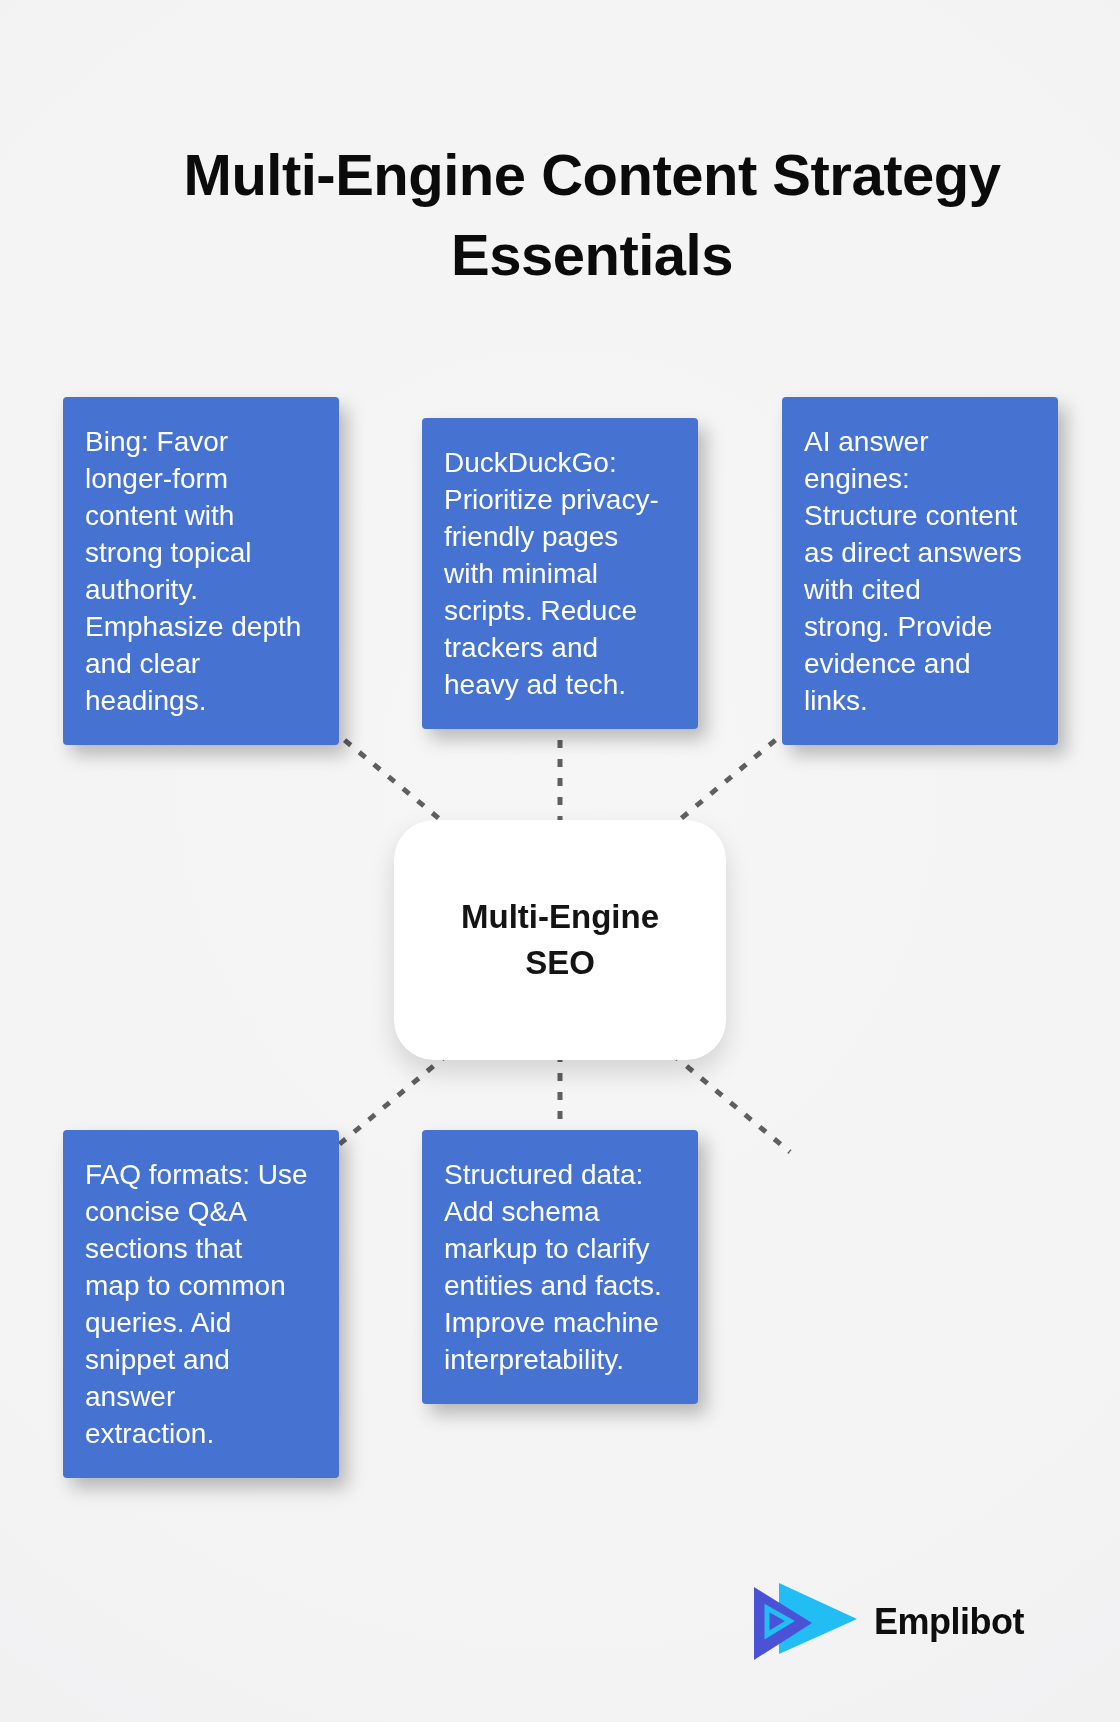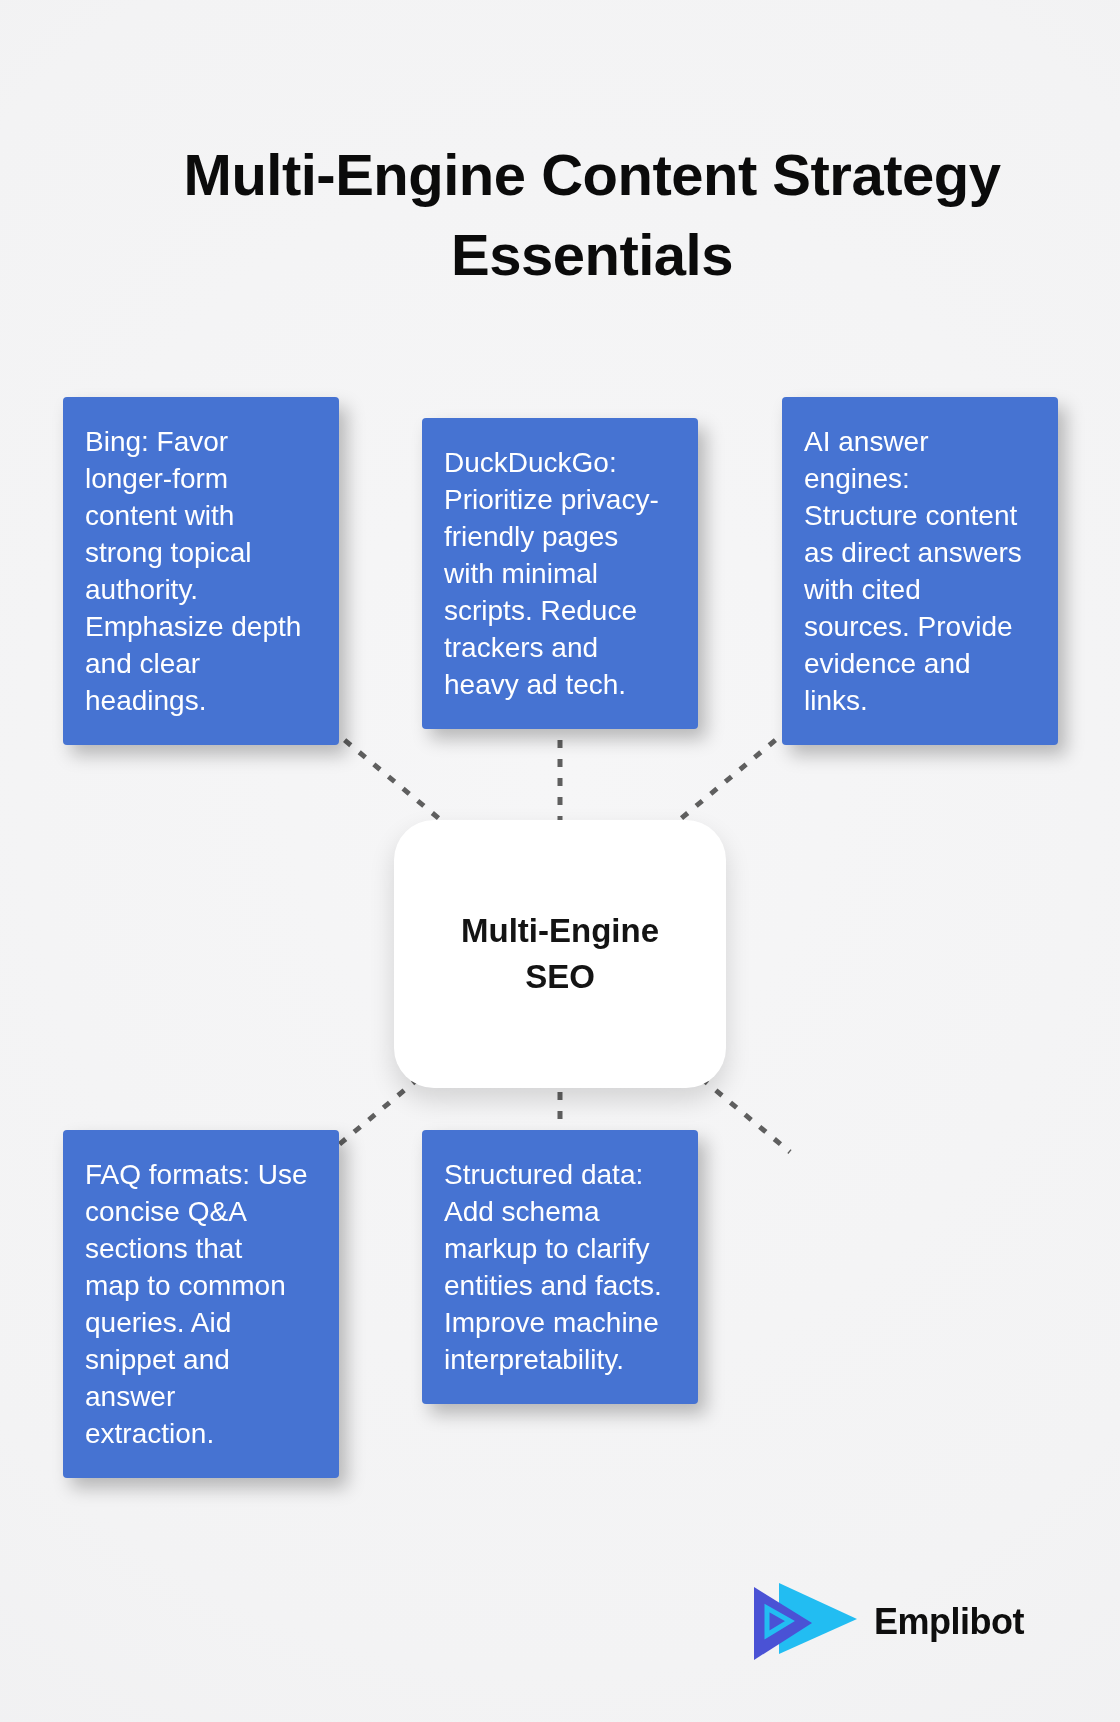--- a/index.html
+++ b/index.html
@@ -55,21 +55,21 @@
     line-height: 37px;
     white-space: pre-line;
     box-shadow: 8px 10px 18px rgba(0, 0, 0, 0.25);
   }
   .center-node {
     position: absolute;
     z-index: 2;
     left: 394px;
     top: 820px;
     width: 332px;
-    height: 268px;
+    height: 240px;
     background: var(--center-bg);
     border-radius: 40px;
     box-shadow: 0 12px 26px rgba(0, 0, 0, 0.14);
     display: flex;
     align-items: center;
     justify-content: center;
   }
   .center-node .center-label {
     text-align: center;
     font-size: 33px;
@@ -130,21 +130,21 @@
 with minimal
 scripts. Reduce
 trackers and
 heavy ad tech.</div>
 
   <div class="node" style="left:782px; top:397px;">AI answer
 engines:
 Structure content
 as direct answers
 with cited
-sources. Provide
+strong. Provide
 evidence and
 links.</div>
 
   <div class="center-node">
     <div class="center-label">Multi-Engine
 SEO</div>
   </div>
 
   <div class="node" style="left:422px; top:1130px;">Structured data:
 Add schema

